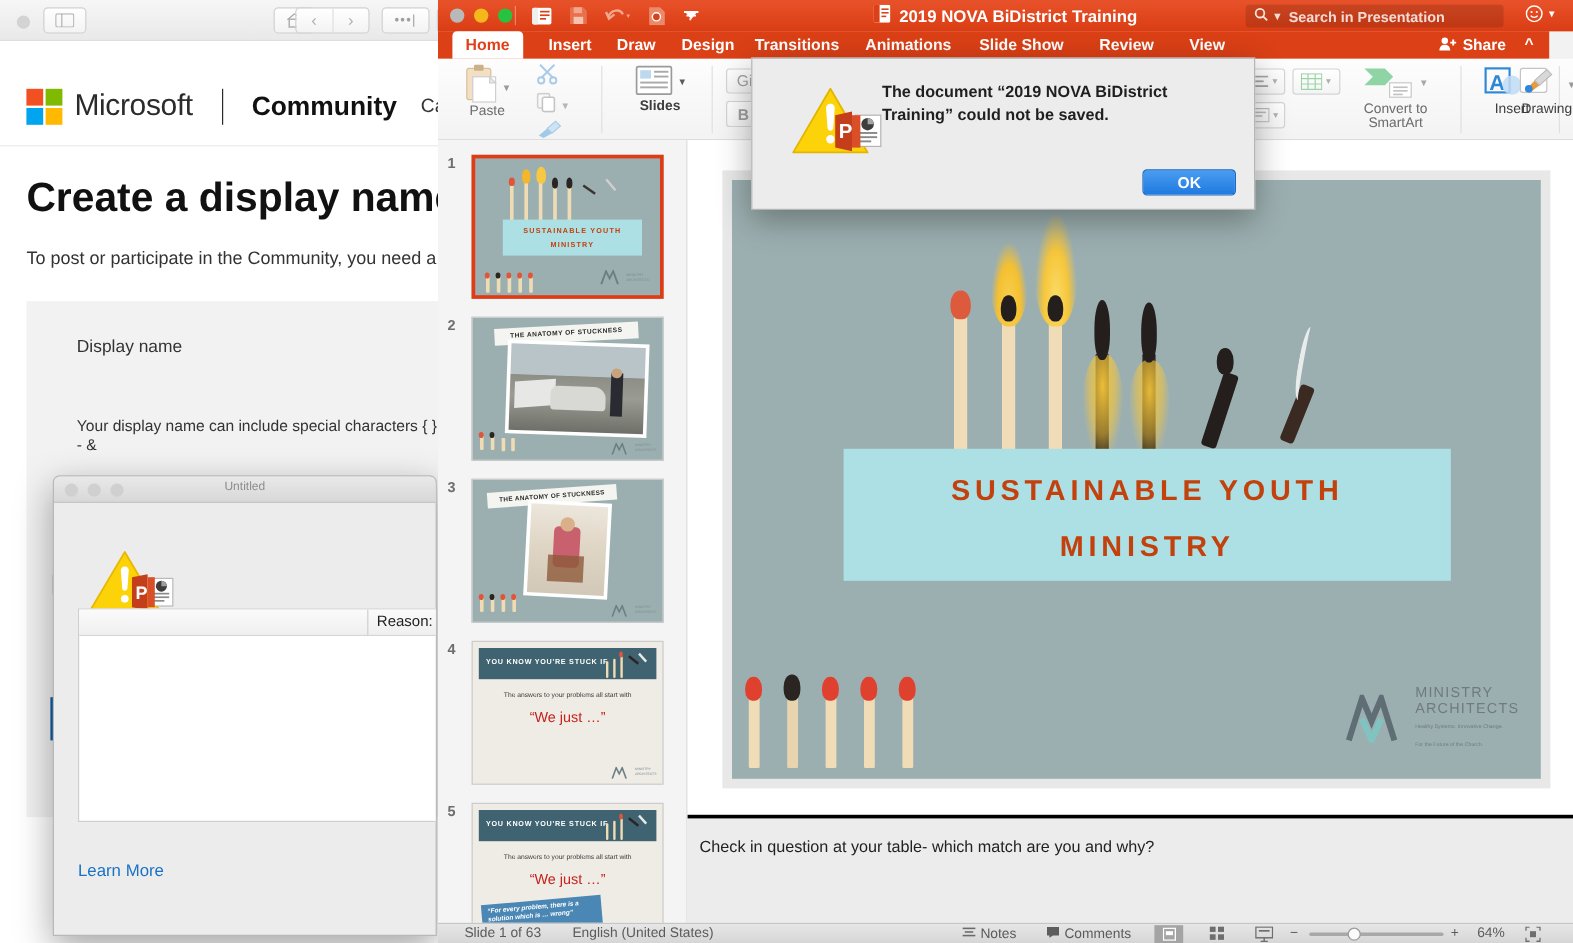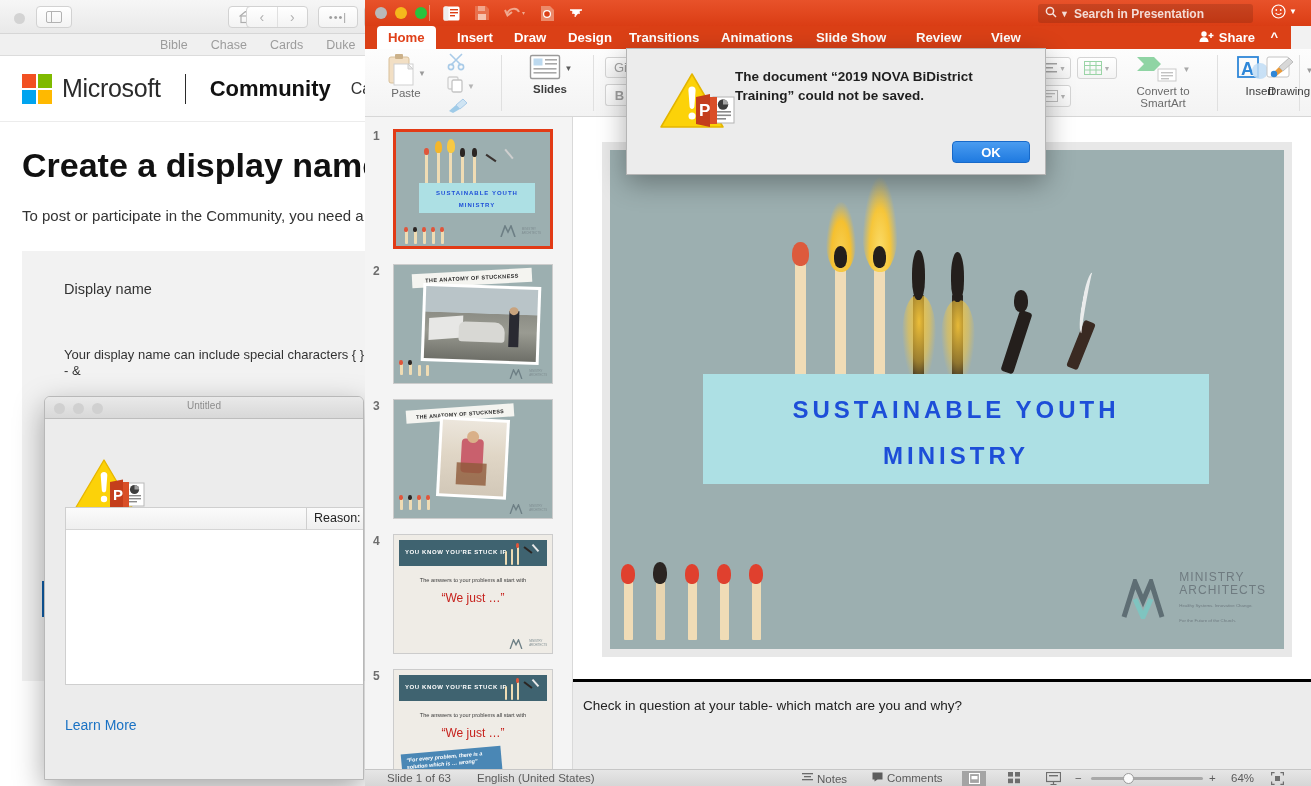--- a/index.html
+++ b/index.html
@@ -237,21 +237,21 @@
   
   .warn-wrap { position:relative; display:inline-block; }
   .warn-tri { display:block; }
   .ppt-badge { position:absolute; right:-10px; bottom:-2px; }
 
   
   .match-stick { position:absolute; background:#efdcb4; border-radius:1px; }
   .match-head { position:absolute; border-radius:48% 48% 42% 42%; }
   .title-band { position:absolute; background:#ade0e4; }
   .title-band .t1, .title-band .t2 {
-    text-align:center; color:#1d4ed8; font-weight:bold; letter-spacing: 3px;
+    text-align:center; color:#c2410c; font-weight:bold; letter-spacing: 3px;
   }
   .ma-logo { position:absolute; display:flex; align-items:center; gap:6px; }
   .ma-logo-txt { font-size:12px; color:#6f7b80; line-height:13px; letter-spacing:1px; }
 </style>
 </head>
 <body>
 
 <div id="root">
 
   <div id="browser">
@@ -277,28 +277,20 @@
         <div>‹</div>
         <div>›</div>
       </div>
 
       <div class="sf-btn sf-more-btn">
           <span>•••|</span>
         </div>
       <div class="sf-btn sf-extra-btn"></div>
     </div>
 
-    <div class="sf-bookmarks">
-      <span>Bible</span>
-      <span>Chase</span>
-      <span>Cards</span>
-      <span>Duke</span>
-      <span>ESPN</span>
-      <span>F</span>
-    </div>
 
     <div class="sf-page">
 
       <div class="ms-header">
         <div class="ms-logo-grid">
           <i style="background:#f25022"></i>
             <i style="background:#7fba00"></i>
           <i style="background:#00a4ef"></i>
             <i style="background:#ffb900"></i>
         </div>
@@ -410,20 +402,34 @@
             </svg>
         </span>
         <span>
           <svg width="14" height="10" viewBox="0 0 14 10">
               <path d="M1 2 h12 M3 5 h8 M5.5 8 l1.5 0" stroke="#fff" stroke-width="1.6" fill="none"></path>
               <path d="M2 2 h10 l-5 6 z" fill="#fff"></path>
             </svg>
         </span>
       </div>
 
+      <div class="pp-doctitle">
+        <span>
+          <svg width="14" height="15" viewBox="0 0 14 15">
+              <rect x="0" y="0" width="14" height="15" rx="1.5" fill="#fff"></rect>
+              <path d="M0 1.5 A1.5 1.5 0 0 1 1.5 0 H5 V15 H1.5 A1.5 1.5 0 0 1 0 13.5 Z" fill="#db4016"></path>
+              <g fill="#db4016">
+                <rect x="6.5" y="3" width="6" height="1.3"></rect>
+                <rect x="6.5" y="6" width="6" height="1.3"></rect>
+                <rect x="6.5" y="9" width="4" height="1.3"></rect>
+              </g>
+            </svg>
+        </span>
+        <span>2019 NOVA BiDistrict Training</span>
+      </div>
 
       <div class="pp-search">
         <span>
           <svg width="12" height="12" viewBox="0 0 12 12">
               <circle cx="5" cy="5" r="3.6" fill="none" stroke="rgba(255,255,255,0.85)" stroke-width="1.5"></circle>
               <line x1="7.8" y1="7.8" x2="11" y2="11" stroke="rgba(255,255,255,0.85)" stroke-width="1.5"></line>
             </svg>
         </span>
         <span style="font-size:9px;margin-left:-2px;">▼</span>
         <span>Search in Presentation</span>

